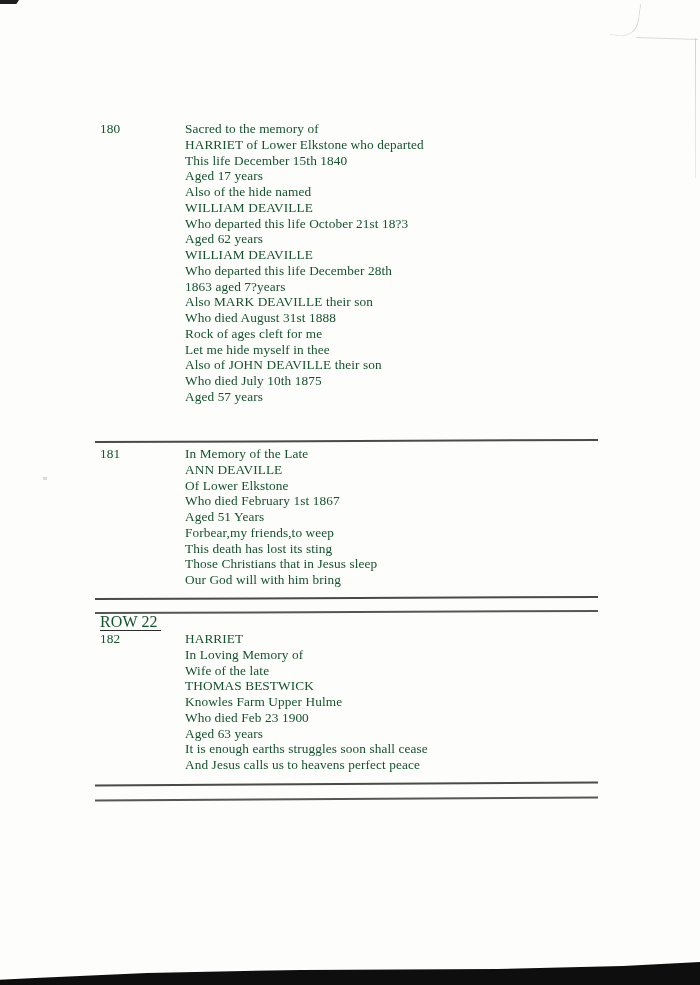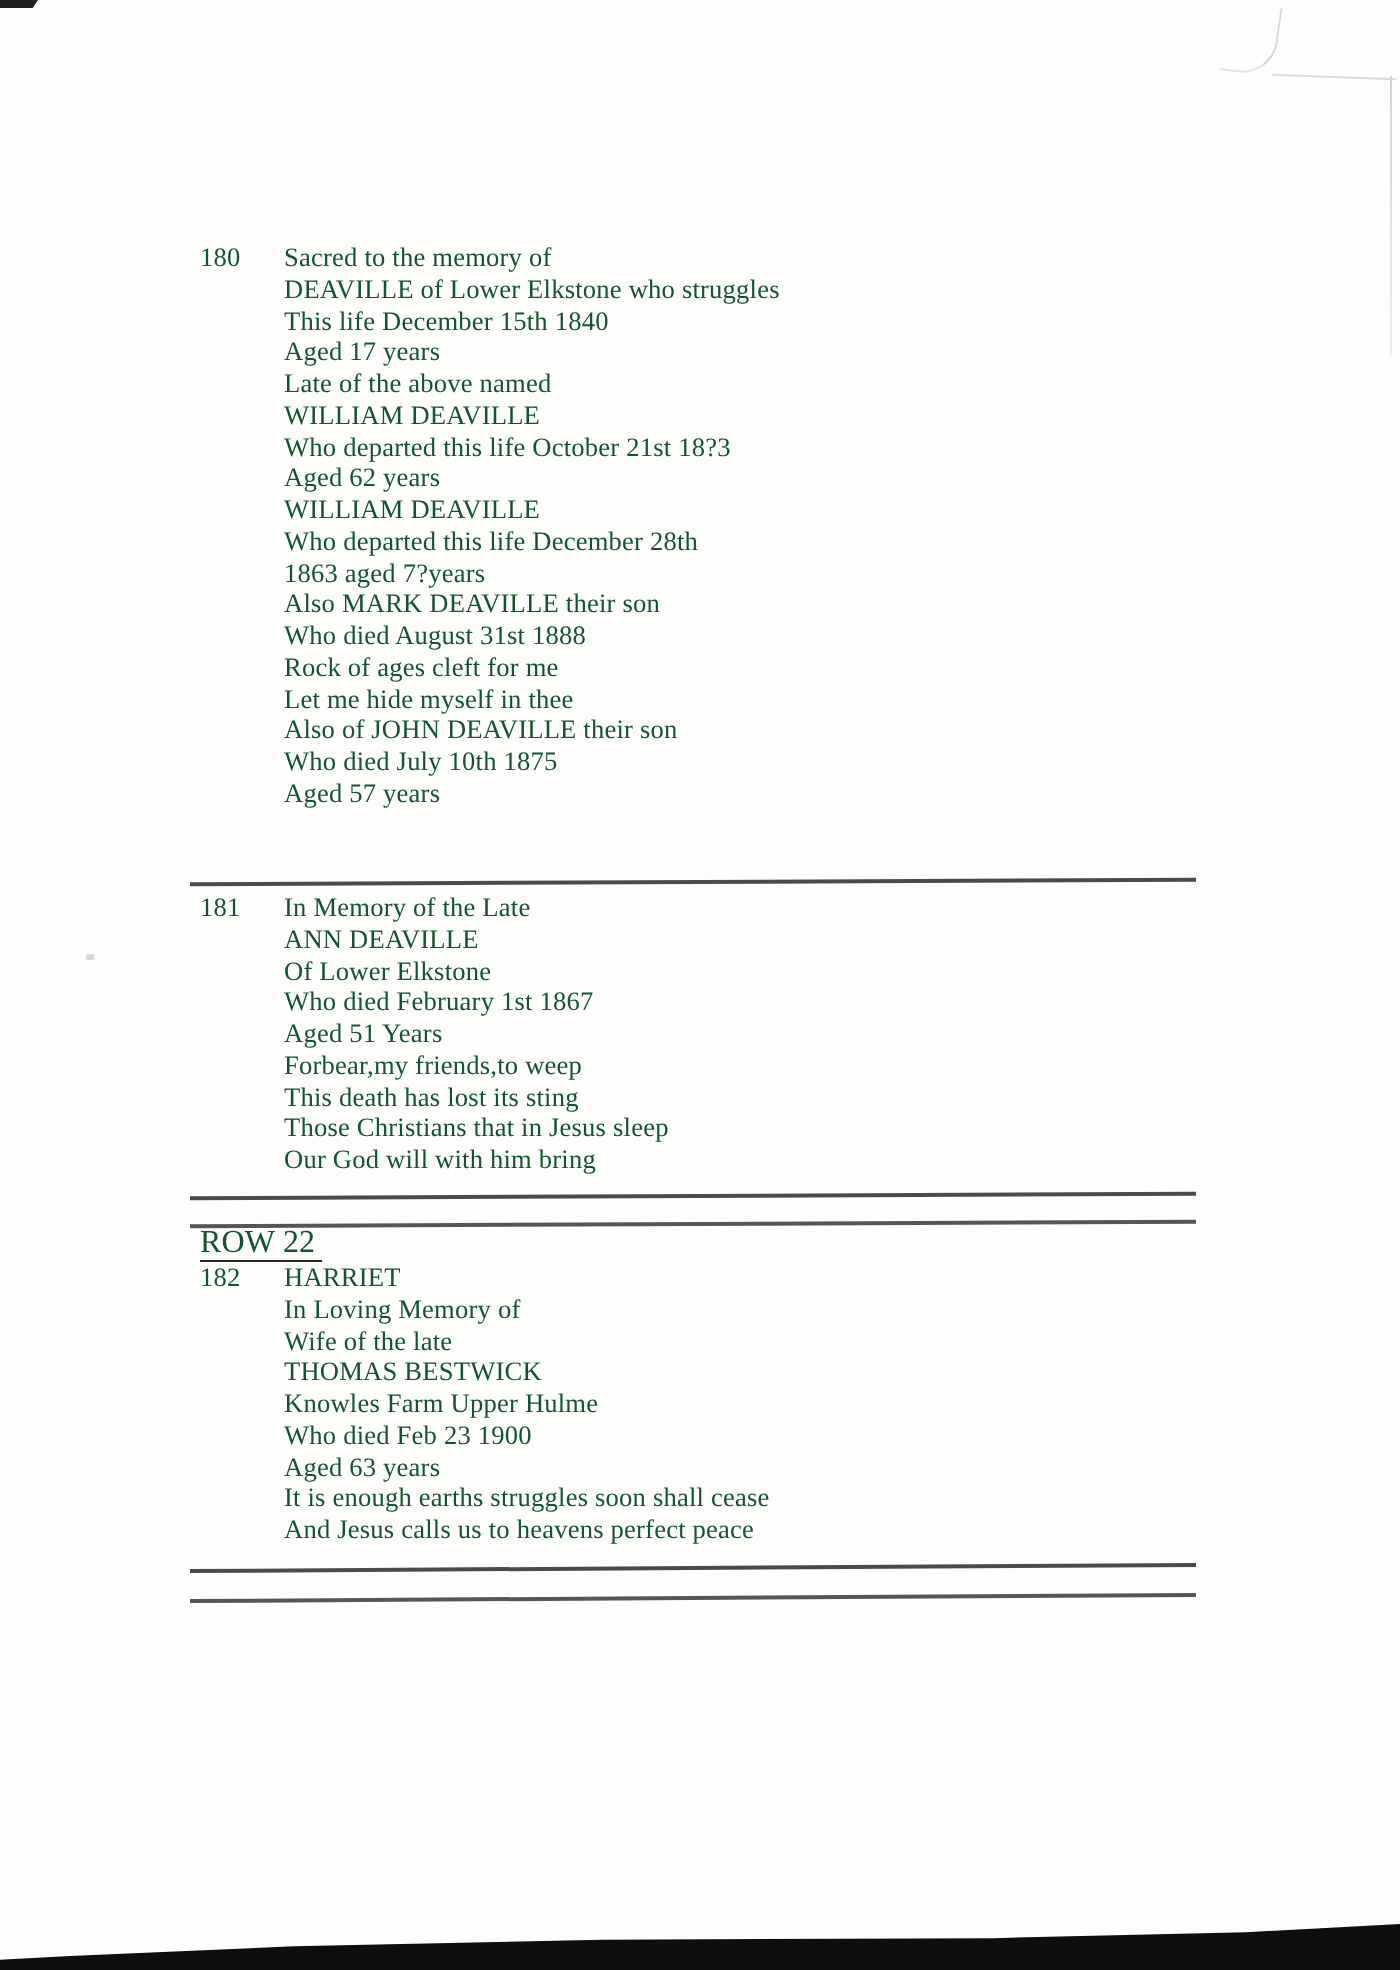--- a/index.html
+++ b/index.html
@@ -49,21 +49,21 @@
   
   .entry{
     position:absolute;left:100px;width:520px;
     font-size:13.3px;line-height:15.75px;
     letter-spacing:0.1px;
   }
   .entry .num{
     position:absolute;left:0;top:0;
   }
   .entry .lines{
-    margin-left:42px;
+    margin-left:85px;
   }
   .rule{
     position:absolute;left:95px;width:503px;height:1.5px;
     background:#4a4a4a;
     transform:rotate(-0.25deg);
   }
   .rule.light{background:#565656;}
   .row-header{
     position:absolute;left:100px;
     font-size:16px;line-height:15.75px;
@@ -80,24 +80,24 @@
   <div class="corner-mark"></div>
   <div class="tr-curve"></div>
   <div class="tr-hline"></div>
   <div class="tr-vline"></div>
   <div class="speck"></div>
 
   <section class="entry" style="top:121px">
     <div class="num">180</div>
     <div class="lines">
         <div>Sacred to the memory of</div>
-        <div>DEAVILLE of Lower Elkstone who struggles</div>
+        <div>HARRIET of Lower Elkstone who departed</div>
         <div>This life December 15th 1840</div>
         <div>Aged 17 years</div>
-        <div>Late of the above named</div>
+        <div>Also of the hide named</div>
         <div>WILLIAM DEAVILLE</div>
         <div>Who departed this life October 21st 18?3</div>
         <div>Aged 62 years</div>
         <div>WILLIAM DEAVILLE</div>
         <div>Who departed this life December 28th</div>
         <div>1863 aged 7?years</div>
         <div>Also MARK DEAVILLE their son</div>
         <div>Who died August 31st 1888</div>
         <div>Rock of ages cleft for me</div>
         <div>Let me hide myself in thee</div>

